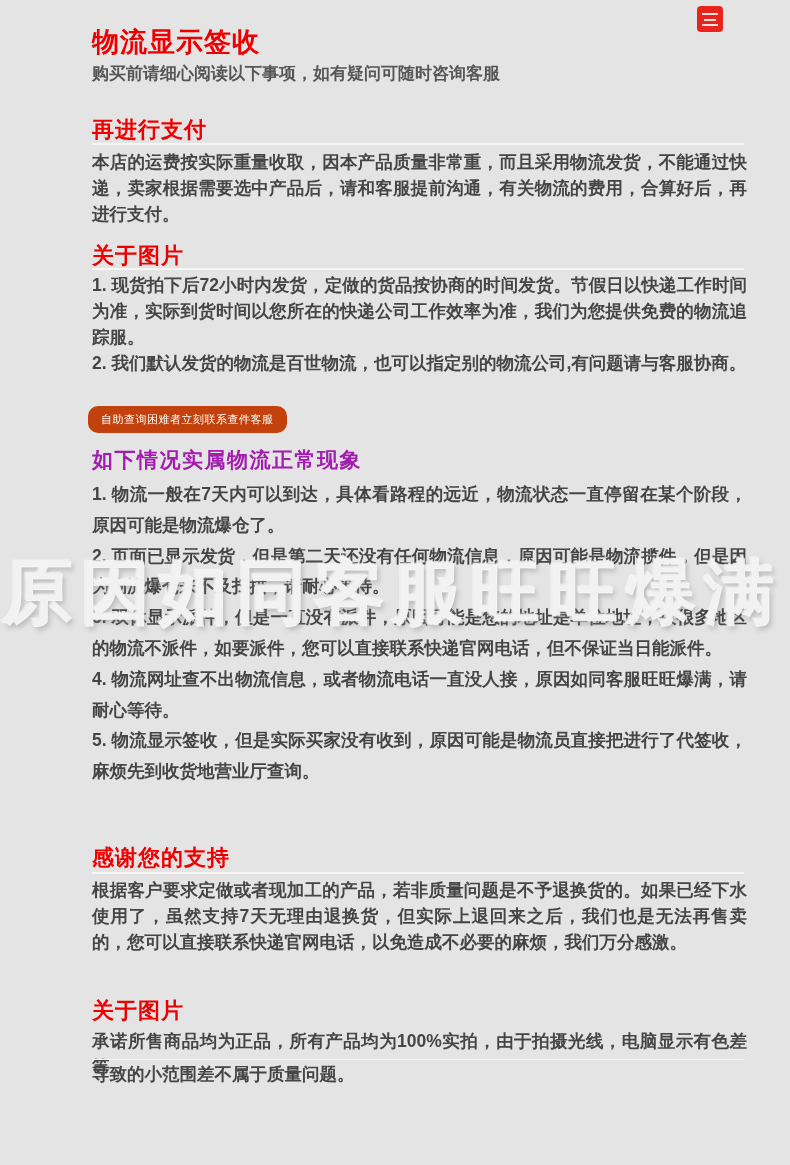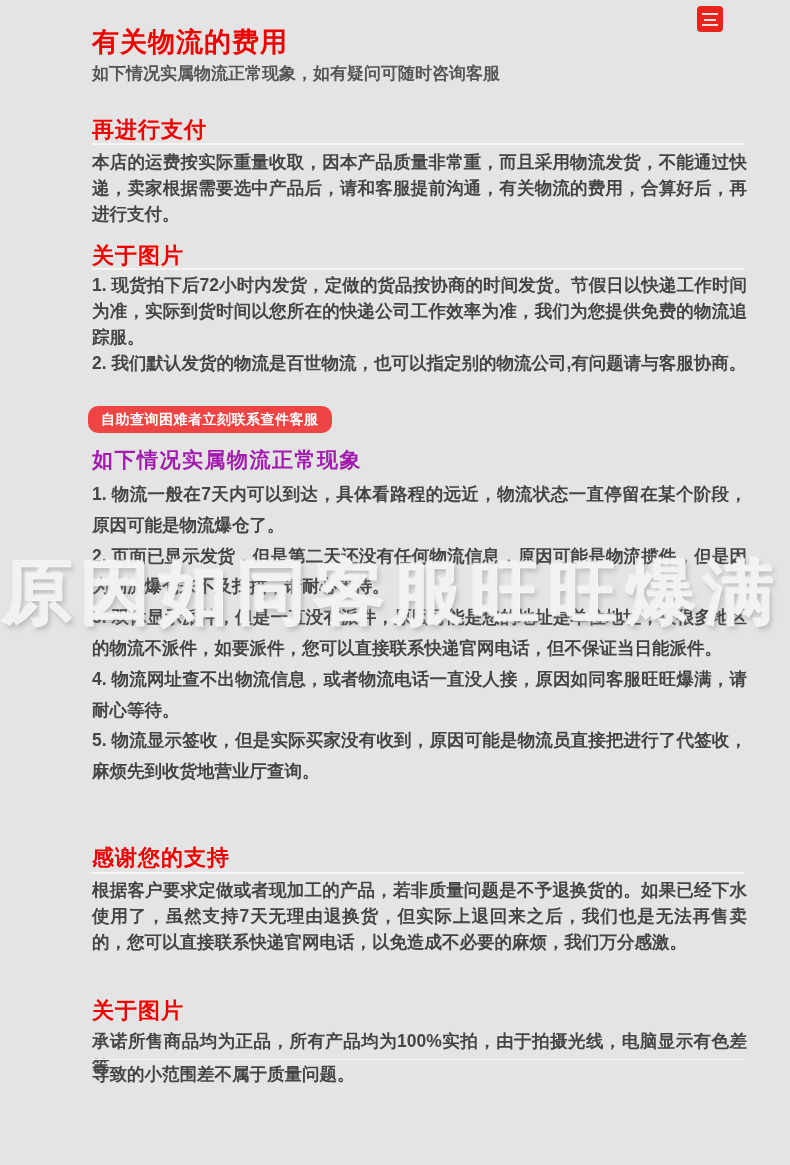--- a/index.html
+++ b/index.html
@@ -35,23 +35,23 @@
   .body-text{
     font-size:17.5px;line-height:26px;color:#454545;font-weight:600;
     text-align:justify;
   }
   .plain-list{margin:0;padding:0;list-style:none;}
   .plain-list li{margin:0;padding:0;}
   .cta-button{
     position:absolute;left:88px;top:406px;
     height:27px;line-height:27px;
     padding:0 13px;
-    background:#ef4444;
+    background:#c2410c;
     border:none;border-radius:10px;
-    color:#ffffff;font-size:14px;font-weight:700;
+    color:#ffffff;font-size:11px;font-weight:400;
     font-family:"Liberation Sans","DejaVu Sans",sans-serif;
     cursor:pointer;letter-spacing:0.5px;
   }
   .warn-heading{
     top:446px;
     font-size:21px;font-weight:bold;color:#a21caf;
     letter-spacing:1.5px;
   }
   .normal-list{line-height:30.8px;}
   .watermark{
@@ -80,22 +80,22 @@
 <body>
 
 <div class="page">
 
   <div class="seal">
     <i class="a"></i>
       <i class="b"></i>
       <i class="c"></i>
   </div>
 
-  <div class="abs page-title" style="top:24px">有关物流的费用</div>
-  <div class="abs subtitle" style="top:62px">如下情况实属物流正常现象，如有疑问可随时咨询客服</div>
+  <div class="abs page-title" style="top:24px">物流显示签收</div>
+  <div class="abs subtitle" style="top:62px">购买前请细心阅读以下事项，如有疑问可随时咨询客服</div>
 
   <div class="abs sec-heading" style="top:115px">再进行支付</div>
   <div class="rule" style="top:143px"></div>
   <div class="abs body-text" style="top:149px">本店的运费按实际重量收取，因本产品质量非常重，而且采用物流发货，不能通过快递，卖家根据需要选中产品后，请和客服提前沟通，有关物流的费用，合算好后，再进行支付。</div>
 
   <div class="abs sec-heading" style="top:241px">关于图片</div>
   <div class="rule" style="top:268px"></div>
   <ul class="abs body-text plain-list" style="top:272px">
     <li>1. 现货拍下后72小时内发货，定做的货品按协商的时间发货。节假日以快递工作时间为准，实际到货时间以您所在的快递公司工作效率为准，我们为您提供免费的物流追踪服。</li>
     <li>2. 我们默认发货的物流是百世物流，也可以指定别的物流公司,有问题请与客服协商。</li>

